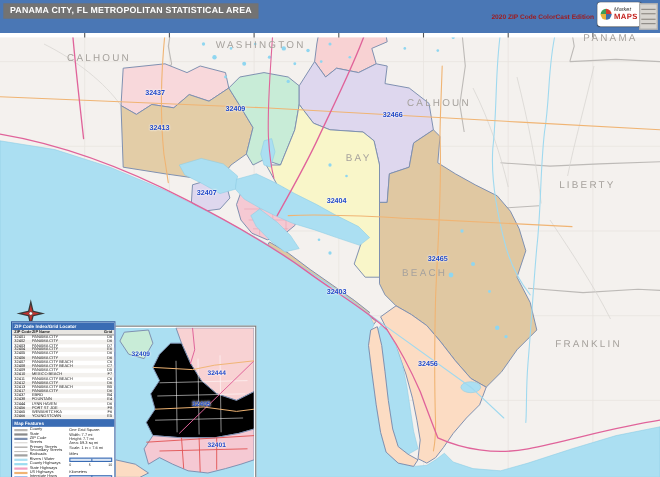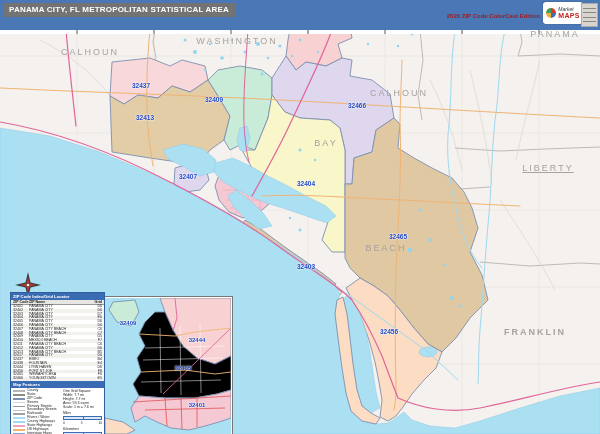--- a/index.html
+++ b/index.html
@@ -186,24 +186,24 @@
       <rect x="0" y="30" width="600" height="4" fill="#fff"></rect>
       <path class="tick" d="M77,30 L77,34 M154,30 L154,34 M231,30 L231,34 M308,30 L308,34 M385,30 L385,34 M462,30 L462,34 M539,30 L539,34"></path>
     </g>
   </svg>
 
   <div>
     <span class="lbl county-lbl" style="left:90px;top:52px;">CALHOUN</span>
     <span class="lbl county-lbl" style="left:237px;top:41px;">WASHINGTON</span>
     <span class="lbl county-lbl" style="left:555px;top:34px;">PANAMA</span>
     <span class="lbl county-lbl" style="left:399px;top:93px;">CALHOUN</span>
-    <span class="lbl county-lbl" style="left:548px;top:168px;text-decoration:underline;">LIBERTY</span>
+    <span class="lbl county-lbl" style="left:534px;top:168px;">LIBERTY</span>
     <span class="lbl county-lbl" style="left:326px;top:143px;">BAY</span>
     <span class="lbl county-lbl" style="left:386px;top:248px;">BEACH</span>
-    <span class="lbl county-lbl" style="left:535px;top:332px;font-weight:bold;">FRANKLIN</span>
+    <span class="lbl county-lbl" style="left:535px;top:312px;">FRANKLIN</span>
 
     <span class="lbl zip-lbl" style="left:141px;top:85px;">32437</span>
     <span class="lbl zip-lbl" style="left:145px;top:117px;">32413</span>
     <span class="lbl zip-lbl" style="left:214px;top:99px;">32409</span>
     <span class="lbl zip-lbl" style="left:322px;top:25px;">32438</span>
     <span class="lbl zip-lbl" style="left:357px;top:105px;">32466</span>
     <span class="lbl zip-lbl" style="left:188px;top:176px;">32407</span>
     <span class="lbl zip-lbl" style="left:306px;top:183px;">32404</span>
     <span class="lbl zip-lbl" style="left:398px;top:236px;">32465</span>
     <span class="lbl zip-lbl" style="left:306px;top:266px;">32403</span>

